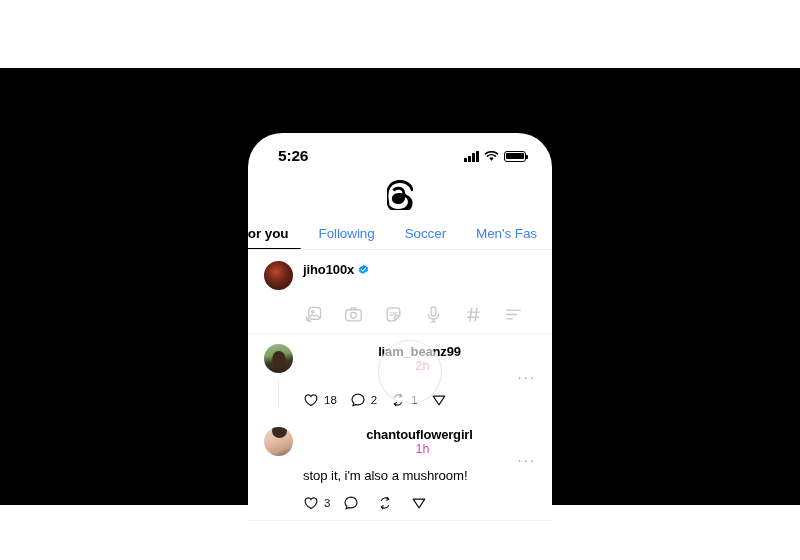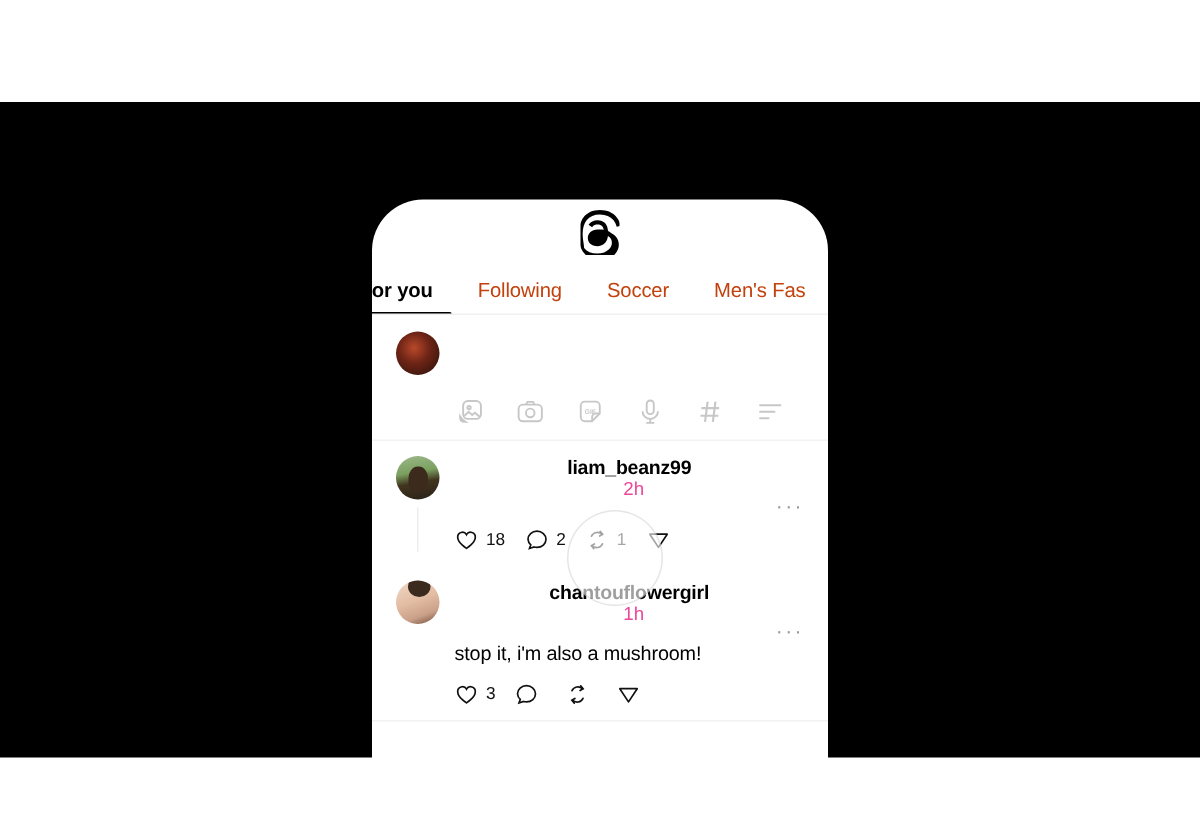--- a/index.html
+++ b/index.html
@@ -77,21 +77,21 @@
     display:flex;
     align-items:flex-end;
     height:33px;
     padding-left:14px;
     position:relative;
     white-space:nowrap;
     justify-content:flex-end;
   }
   .tab {
     font-size:13.5px;
-    color:#c2410c;
+    color:#3b82f6;
     padding:0 15px 9px 15px;
     letter-spacing:-0.1px;
     position:relative;
     flex:none;
   }
   .tab.active { color:#000; font-weight:700; }
   .tab.active::after{
     content:"";
     position:absolute;
     left:2px; right:2px; bottom:0;
@@ -178,40 +178,66 @@
     pointer-events:none;
   }
 </style>
 </head>
 <body>
 
 <div class="letterbox" id="lb-top"></div>
 
 <div class="phone">
 
+  <div class="statusbar">
+    <div class="clock">5:26</div>
+    <div class="status-icons">
+      <div class="sig">
+          <i></i>
+          <i></i>
+          <i></i>
+          <i></i>
+        </div>
+      <svg class="wifi" viewBox="0 0 16 12">
+        <path d="M8 10.6 L10.4 7.7 C9.1 6.6 6.9 6.6 5.6 7.7 Z" fill="#000"></path>
+        <path d="M3.6 5.6 C6.1 3.5 9.9 3.5 12.4 5.6" stroke="#000" stroke-width="1.7" fill="none" stroke-linecap="round"></path>
+        <path d="M1.4 3.1 C5.1 -0.1 10.9 -0.1 14.6 3.1" stroke="#000" stroke-width="1.7" fill="none" stroke-linecap="round"></path>
+      </svg>
+      <div class="batt">
+          <span></span>
+        </div>
+    </div>
+  </div>
 
   <div class="logo-row">
     <svg viewBox="0 0 26 30">
       <path d="M18.2 14.1c-0.15-0.07-0.3-0.14-0.46-0.2-0.27-4.95-2.97-7.78-7.51-7.81h-0.06c-2.72 0-4.98 1.16-6.37 3.27l2.5 1.72c1.04-1.58 2.67-1.91 3.87-1.91h0.04c1.5 0.01 2.63 0.44 3.36 1.29 0.53 0.62 0.89 1.47 1.07 2.55-1.35-0.23-2.81-0.3-4.37-0.21-4.39 0.25-7.21 2.81-7.02 6.37 0.1 1.8 1 3.35 2.53 4.37 1.3 0.86 2.97 1.28 4.71 1.18 2.3-0.13 4.1-1 5.36-2.6 0.95-1.21 1.56-2.78 1.82-4.76 1.09 0.66 1.9 1.53 2.35 2.57 0.76 1.78 0.8 4.7-1.58 7.08-2.09 2.08-4.6 2.98-8.39 3.01-4.21-0.03-7.39-1.38-9.46-4.01C0.57 23.57-0.43 20.14-0.47 16c0.04-4.14 1.04-7.57 2.98-10.01C4.58 3.35 7.76 2 11.97 1.97c4.24 0.03 7.47 1.39 9.6 4.03 1.05 1.3 1.84 2.93 2.36 4.84l2.93-0.78c-0.63-2.35-1.62-4.38-2.96-6.04C21.17 0.63 17.17-1.13 11.98-1.17h-0.02C6.78-1.13 2.83 0.63 0.22 4.06c-2.32 3.05-3.52 7.3-3.56 12.63v0.02c0.04 5.33 1.24 9.58 3.56 12.63 2.61 3.43 6.56 5.19 11.74 5.23h0.02c4.61-0.03 7.86-1.24 10.53-3.91 3.5-3.49 3.39-7.87 2.24-10.56-0.83-1.93-2.41-3.5-4.55-4.55z" transform="scale(0.93) translate(2 1.2)" fill="#000"></path>
       <path d="M12.1 21.8c-1.93 0.11-3.93-0.76-4.03-2.6-0.07-1.37 0.97-2.89 4.14-3.07 0.36-0.02 0.72-0.03 1.07-0.03 1.15 0 2.23 0.11 3.21 0.33-0.37 4.56-2.5 5.27-4.39 5.37z" transform="scale(0.93) translate(2 1.2)" fill="#000"></path>
     </svg>
   </div>
 
   <div class="tabs">
     <div class="tab active">For you</div>
     <div class="tab">Following</div>
     <div class="tab">Soccer</div>
     <div class="tab">Men's Fas</div>
     <div class="tabs-sep"></div>
   </div>
 
   <div class="composer">
     <div class="comp-head">
       <div class="avatar av-lg av-jiho"></div>
       <div class="comp-body">
+        <div class="uname-line">
+          <span class="uname">jiho100x</span>
+          <svg class="verified" viewBox="0 0 24 24">
+            <path d="M12 1.5l2.6 2.1 3.3-0.4 1.2 3.1 3 1.5-1.1 3.1 1.1 3.1-3 1.5-1.2 3.1-3.3-0.4L12 21.9 9.4 19.8l-3.3 0.4-1.2-3.1-3-1.5L3 12.5 1.9 9.4l3-1.5 1.2-3.1 3.3 0.4z" fill="#0095f6"></path>
+            <path d="M7.2 12.3l3.1 3.1 6.4-6.5" stroke="#fff" stroke-width="2.3" fill="none" stroke-linecap="round" stroke-linejoin="round"></path>
+          </svg>
+        </div>
       </div>
     </div>
     <div class="comp-actions">
       <span class="ci">
         <svg viewBox="0 0 24 24" fill="none" stroke="currentColor" stroke-width="1.6">
           <rect x="6" y="3" width="15" height="15" rx="4"></rect>
           <path d="M6.5 20.5H8a13 13 0 0 1-4.5-4.5v1.5A3 3 0 0 0 6.5 20.5z"></path>
           <circle cx="11" cy="8.5" r="1.4"></circle>
           <path d="M7 15.5l3.6-3.4 3 2.6 2.3-1.8 4.1 3.4"></path>
         </svg>

